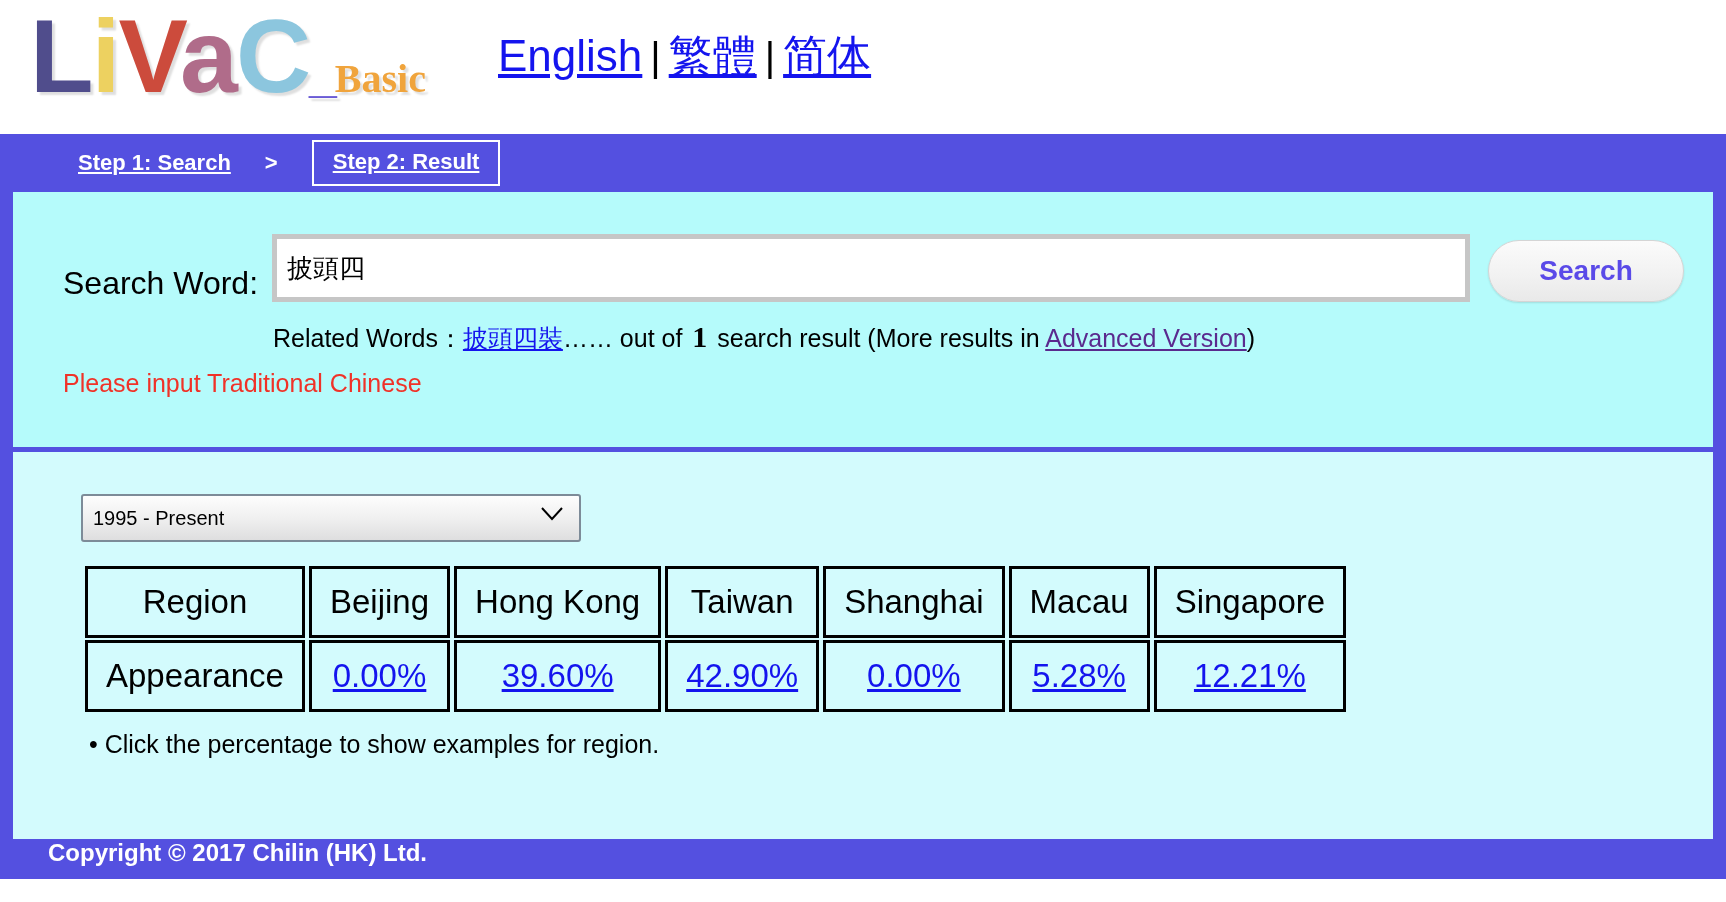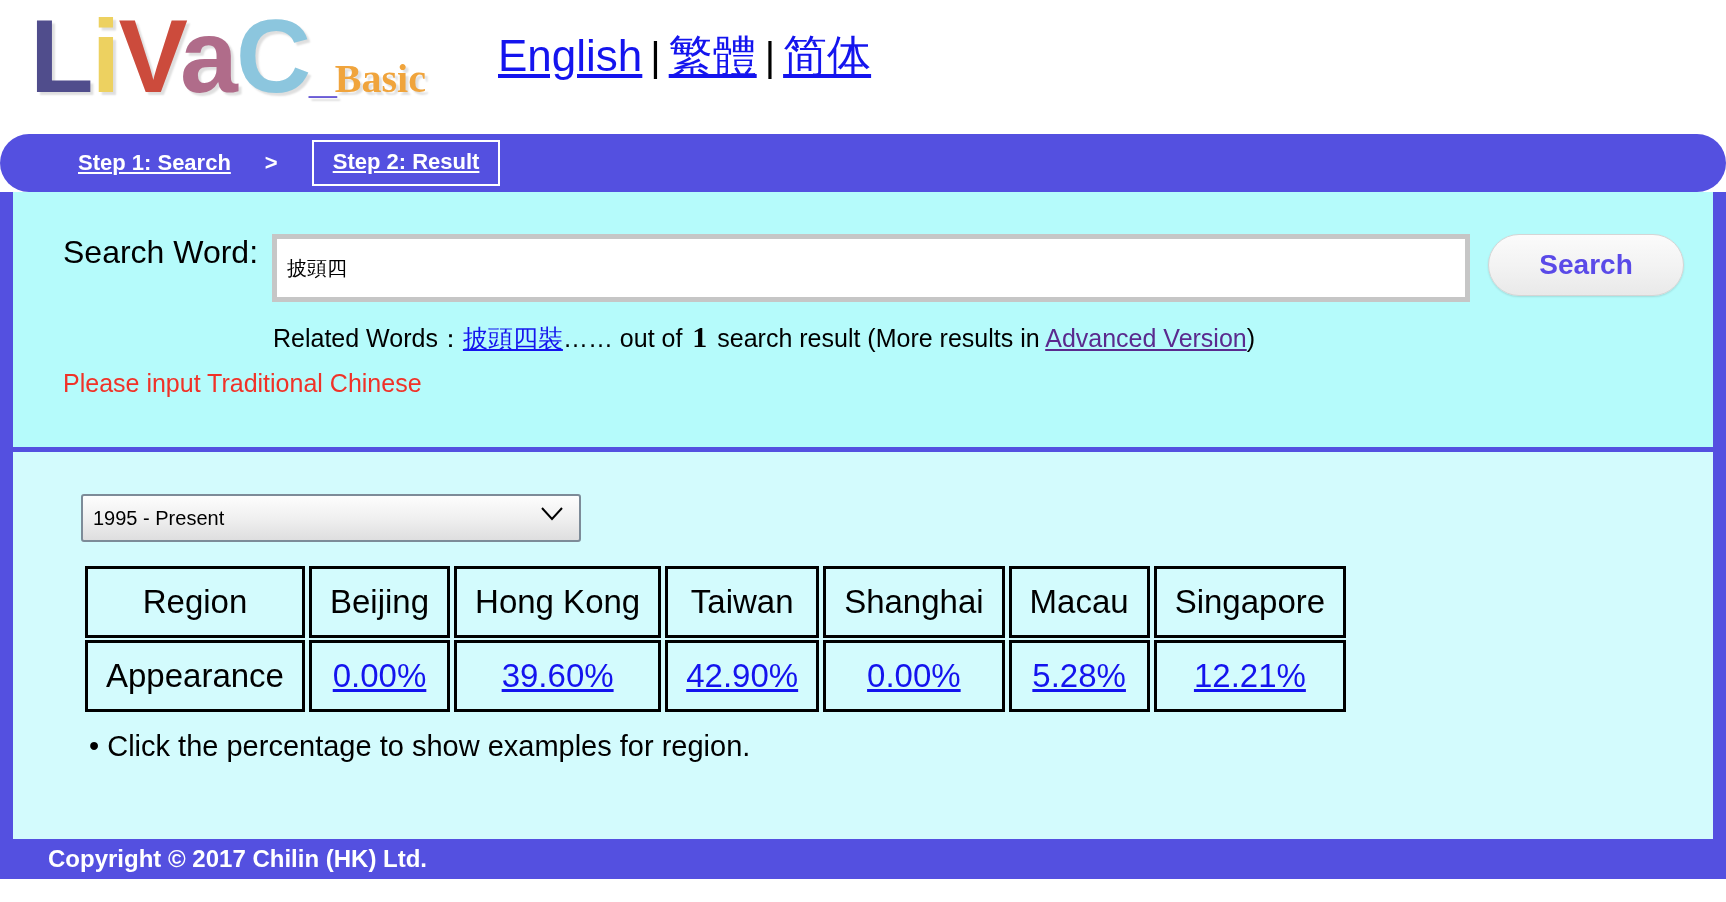--- a/index.html
+++ b/index.html
@@ -72,21 +72,20 @@
   }
 
   
   .stepbar {
     position: relative;
     height: 58px;
     background: #5450e0;
     display: flex;
     align-items: center;
     padding-left: 78px;
-    border-radius: 29px;
   }
   .step-link {
     color: #ffffff;
     font-size: 22px;
     font-weight: 700;
     text-decoration: underline;
     white-space: nowrap;
   }
   .step-arrow {
     color: #ffffff;
@@ -103,33 +102,33 @@
   .search-panel {
     position: relative;
     background: #b5fbfb;
     border-left: 13px solid #5450e0;
     border-right: 13px solid #5450e0;
     height: 255px;
     padding-left: 50px;
   }
   .search-row {
     display: flex;
-    align-items: flex-start;
+    align-items: flex-end;
     padding-top: 42px;
   }
   .search-label {
     font-size: 32px;
     color: #000;
     white-space: nowrap;
     margin-right: 14px;
   }
   .search-input {
     width: 1198px;
     height: 68px;
-    font-size: 20px;
+    font-size: 26px;
     padding: 4px 10px;
     border: 5px solid #c6c6c6;
     background: #ffffff;
     color: #000;
     font-family: "Liberation Sans", sans-serif;
     outline: none;
   }
   .search-btn {
     margin-left: 18px;
     width: 196px;
@@ -225,33 +224,32 @@
   .region-table td.rowlabel {
     min-width: 198px;
   }
   .region-table td a {
     color: #1414ee;
     text-decoration: underline;
   }
   .footnote {
     margin-top: 16px;
     margin-left: 8px;
-    font-size: 29px;
+    font-size: 25px;
     color: #000;
   }
 
   
   .footer {
     background: #5450e0;
     height: 40px;
     color: #ffffff;
     font-size: 24px;
     font-weight: 700;
     display: flex;
-    align-items: center;
     padding-left: 48px;
   }
 </style>
 </head>
 <body>
 
 <div id="page">
 
   <div class="header">
     <div class="logo"><span class="l-L">L</span><span class="l-i">i</span><span class="l-V">V</span><span class="l-a">a</span><span class="l-C">C</span><span class="l-underscore">_</span><span class="l-basic">Basic</span></div>

